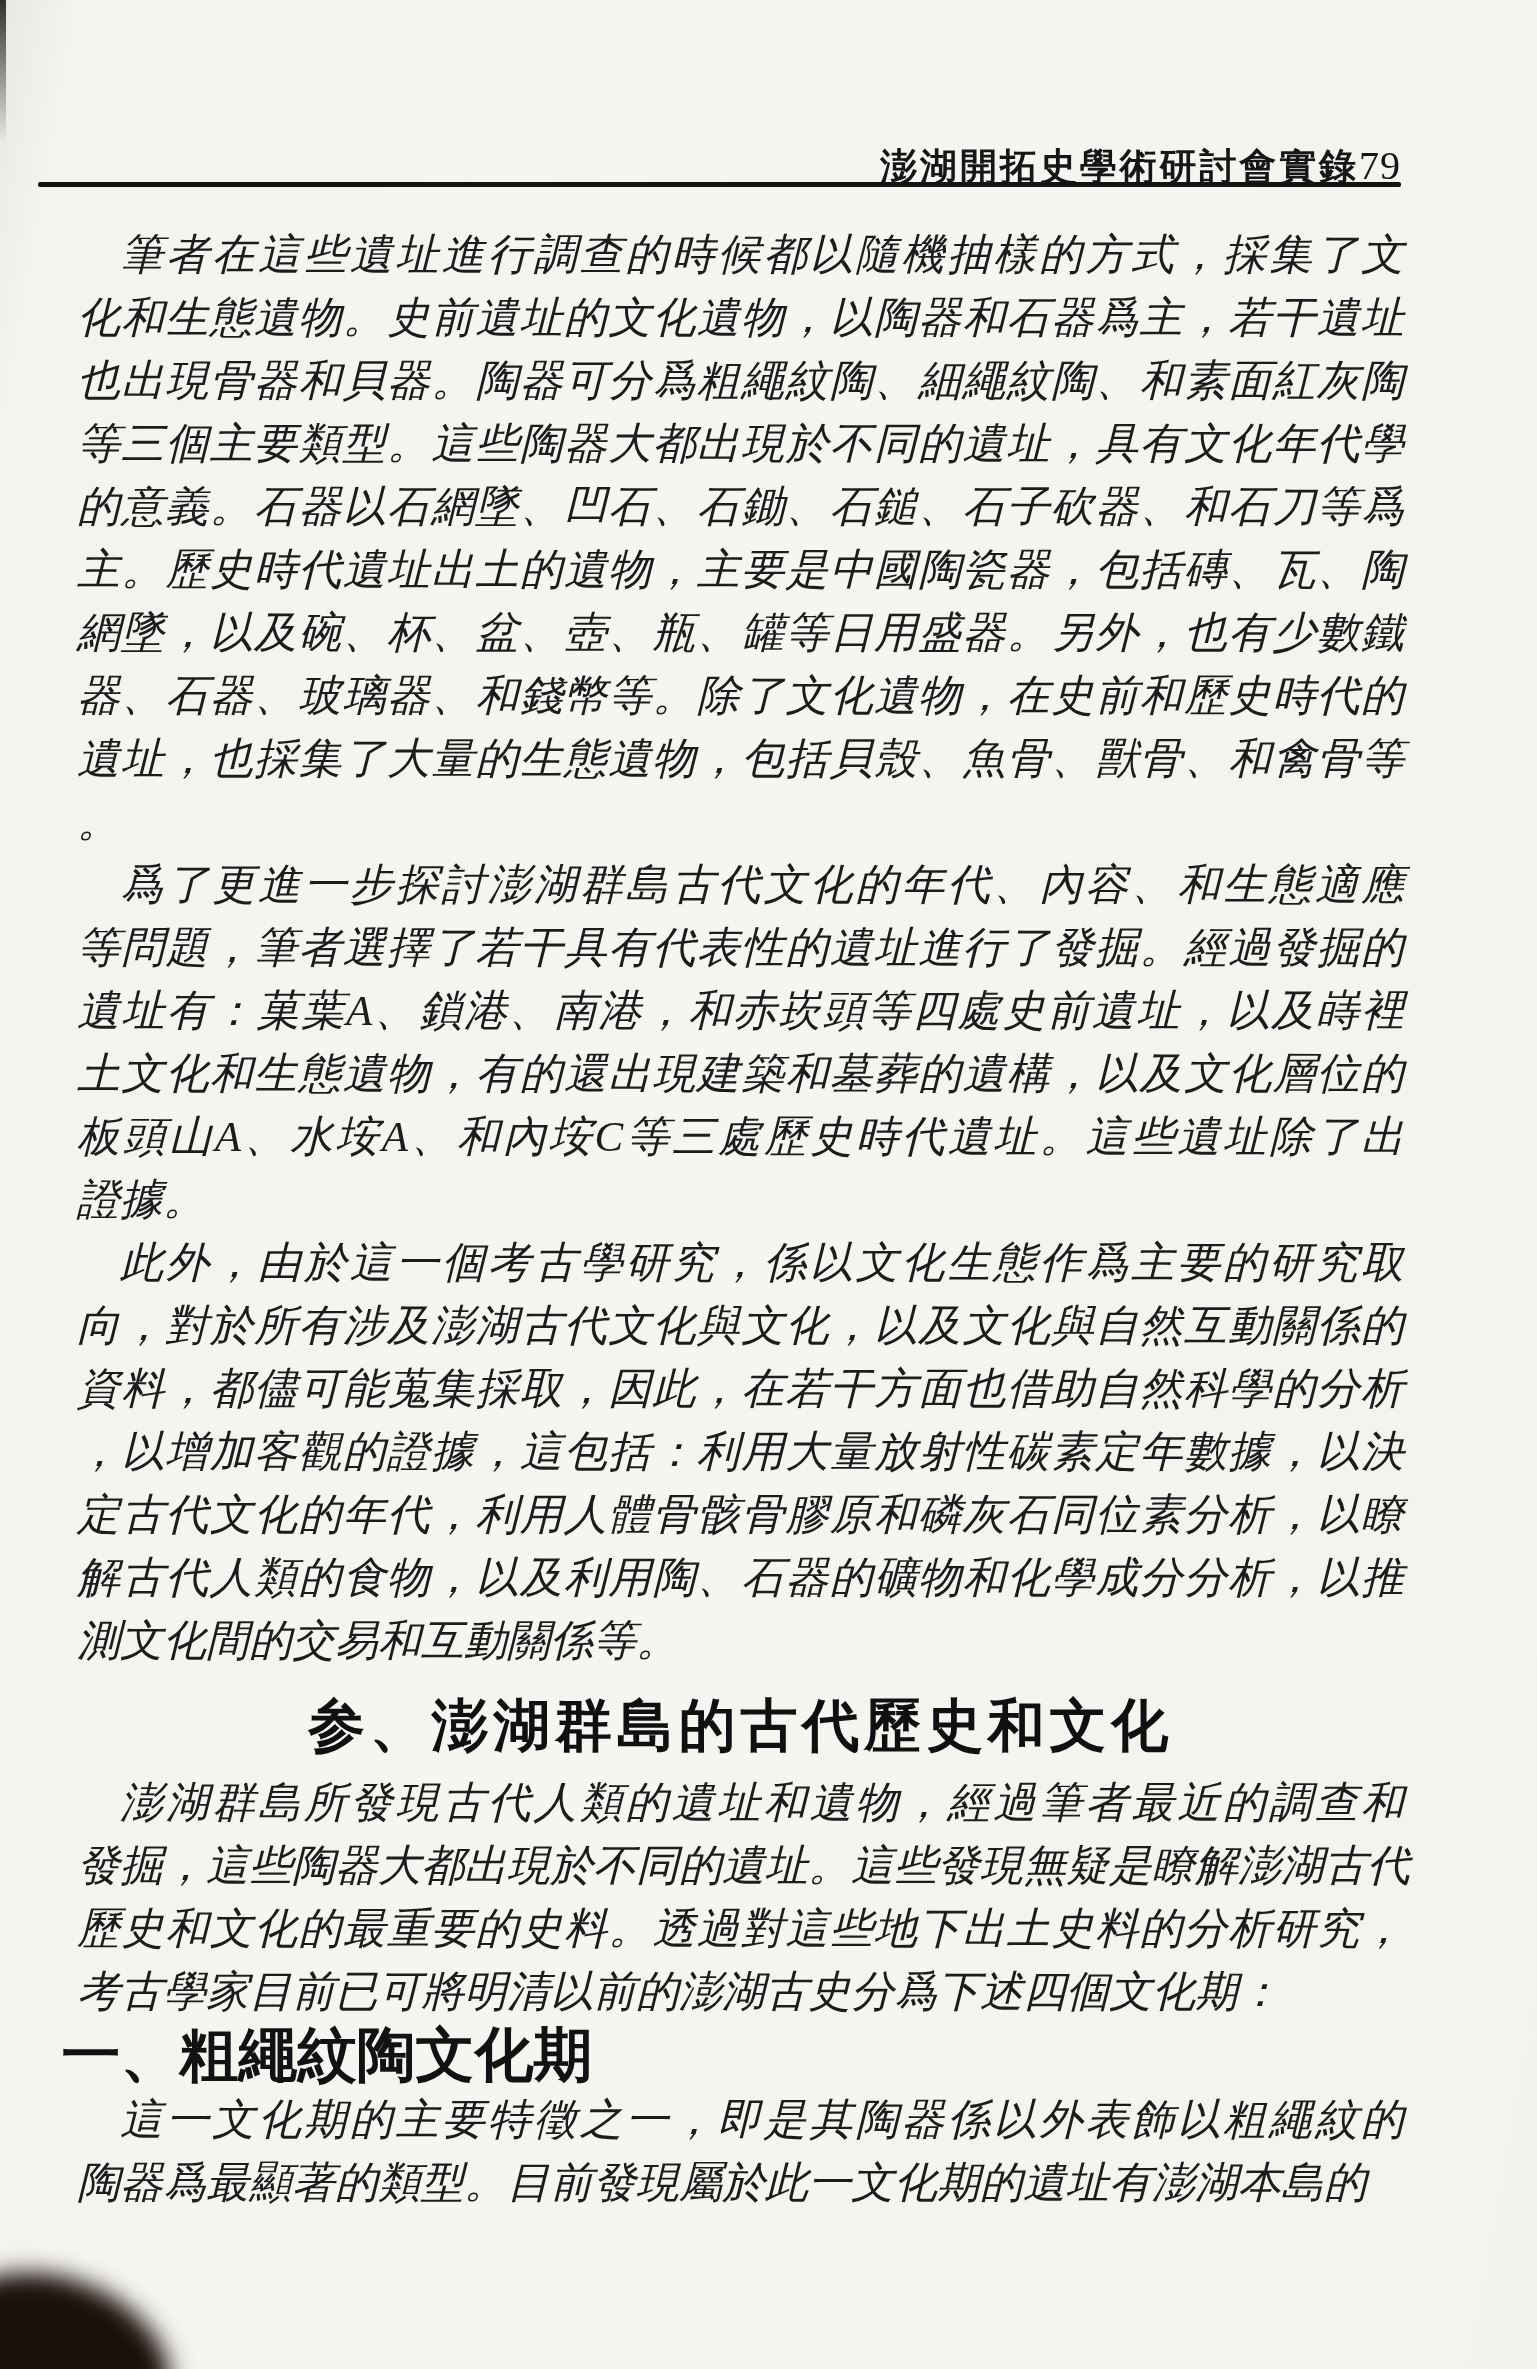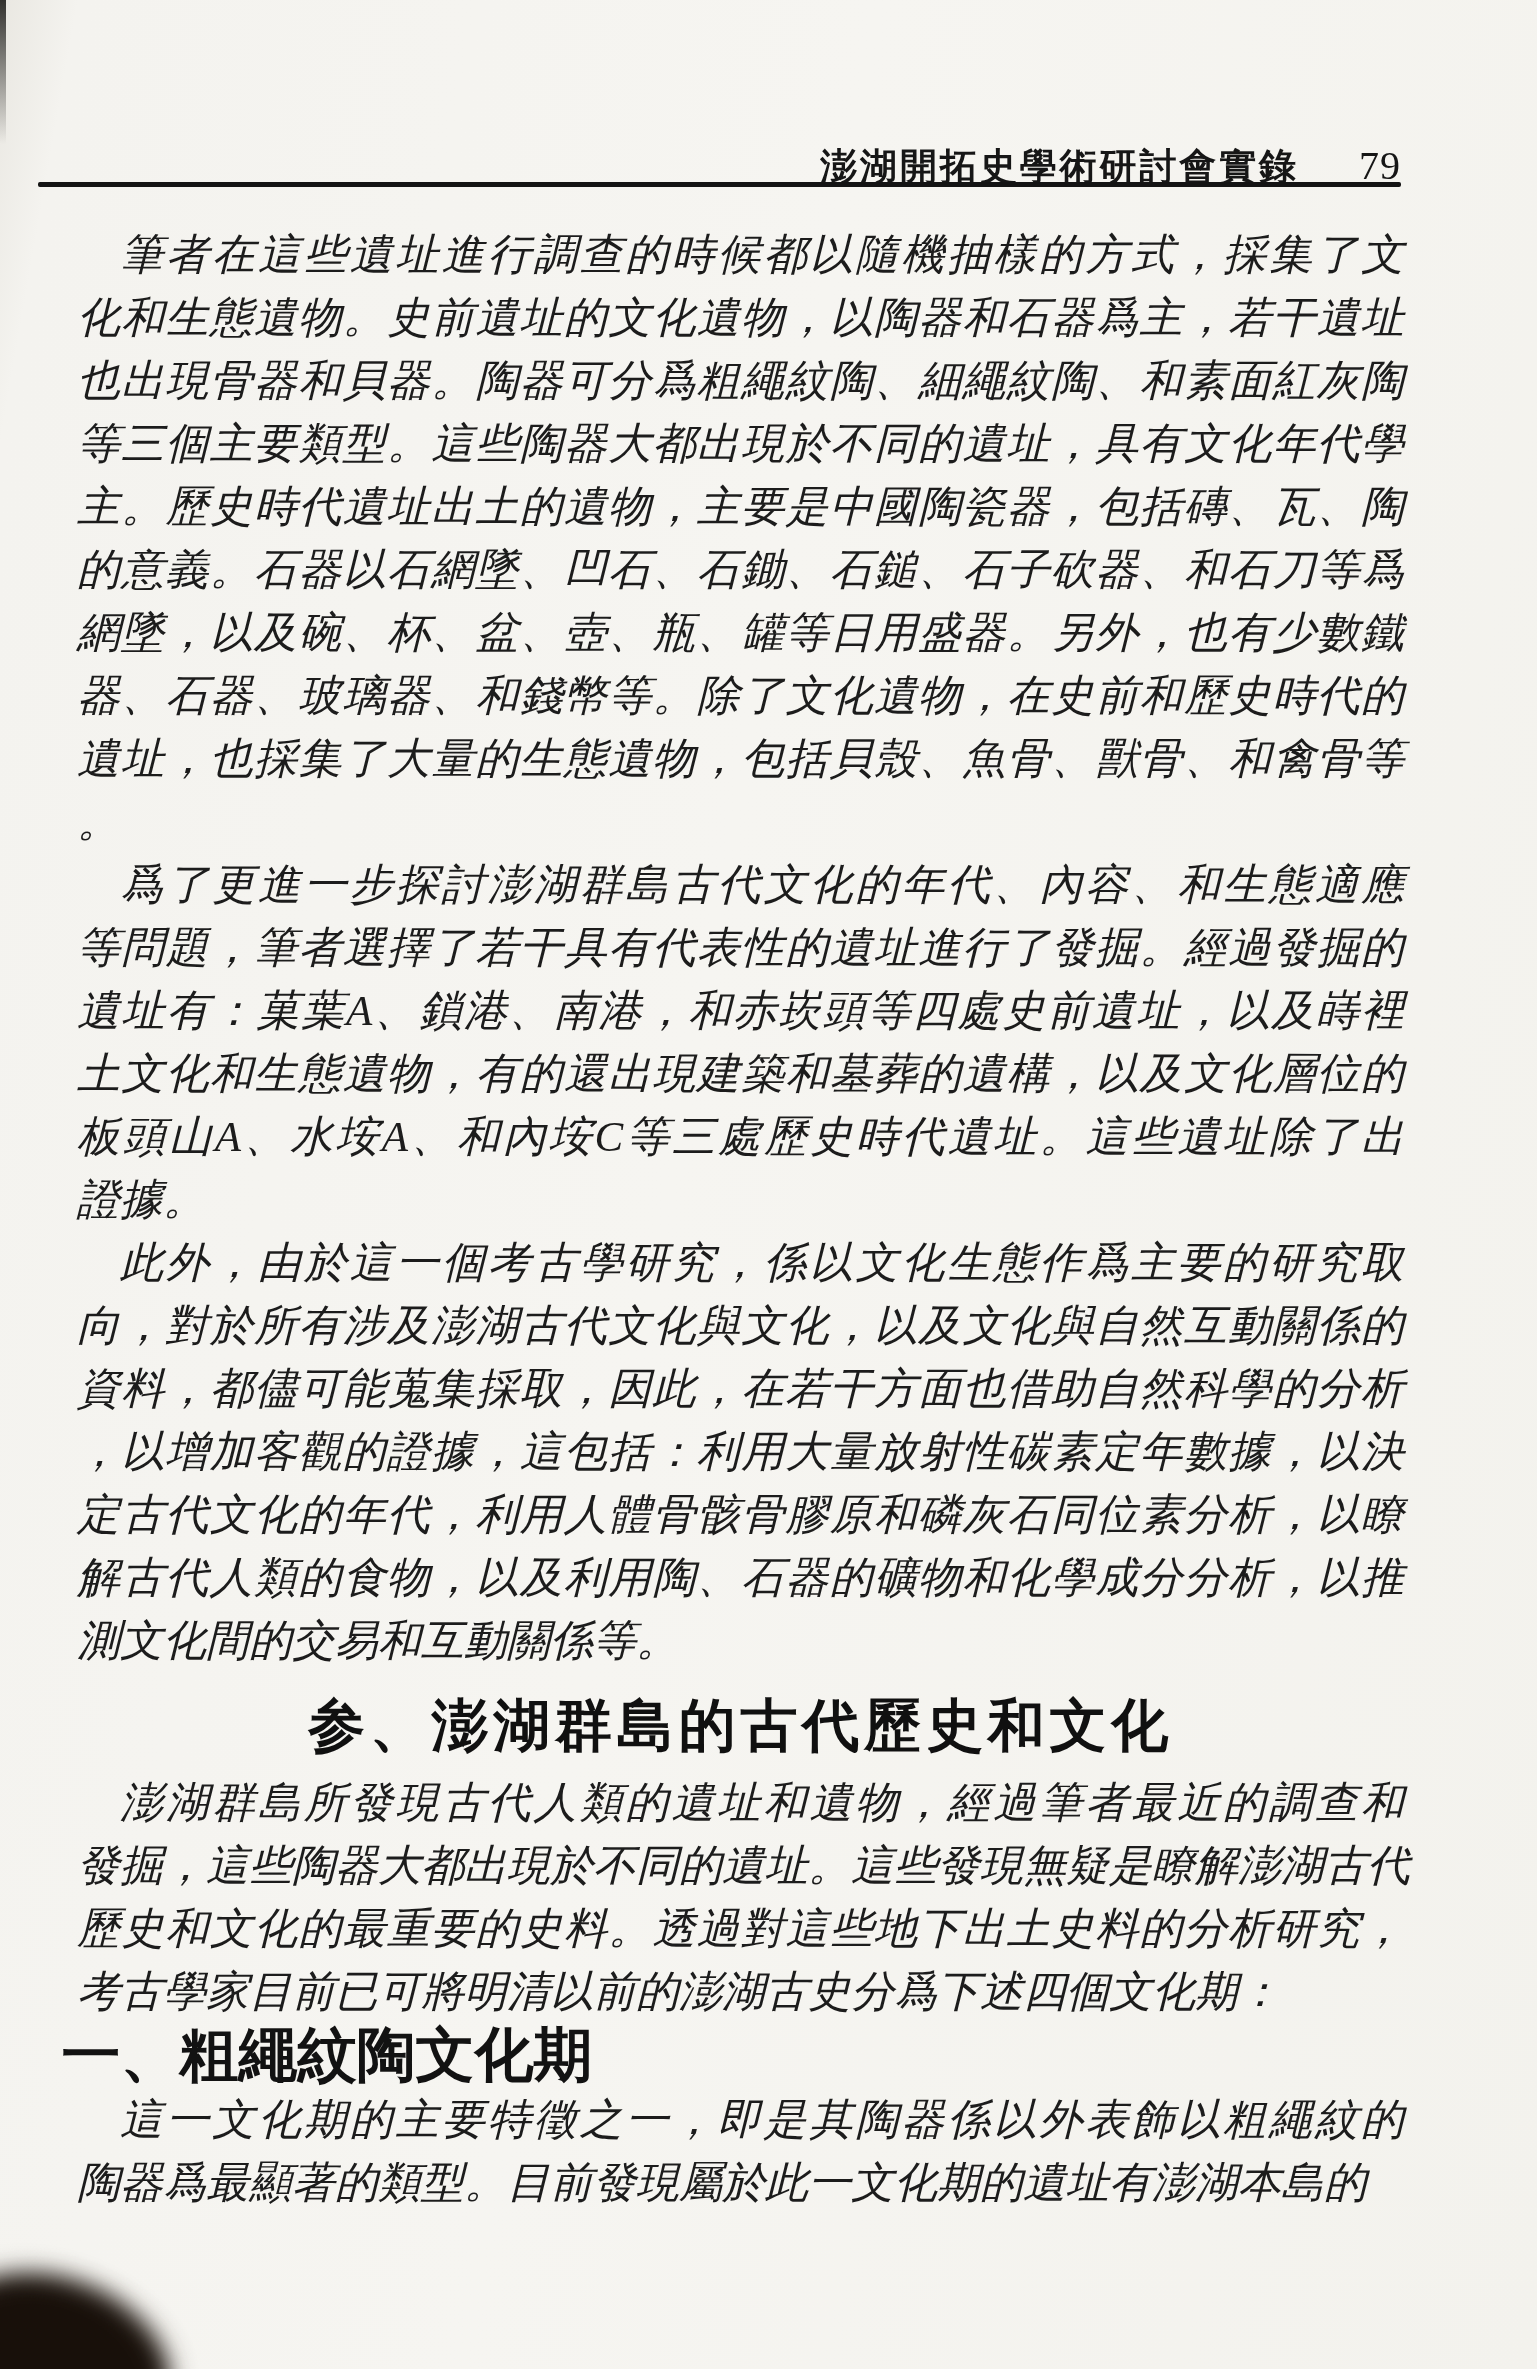--- a/index.html
+++ b/index.html
@@ -30,21 +30,20 @@
   }
   .header-title {
     font-size: 37px;
     font-weight: 700;
     letter-spacing: 2.9px;
     vertical-align: baseline;
     margin-top: 27px;
   }
   .header-pagenum {
     display: inline-block;
-    margin-left: 60px;
     font-size: 40px;
     font-weight: 400;
     letter-spacing: 1px;
   }
   .header-rule {
     position: absolute;
     top: 182px;
     left: 38px;
     right: 136px;
     height: 4.8px;
@@ -127,22 +126,22 @@
     <span class="header-title">澎湖開拓史學術研討會實錄</span><span class="header-pagenum">79</span>
   </div>
   <div class="header-rule"></div>
 
   <div class="doc-body">
       <div class="para">
         <div class="line first">筆者在這些遺址進行調查的時候都以隨機抽樣的方式，採集了文</div>
         <div class="line">化和生態遺物。史前遺址的文化遺物，以陶器和石器爲主，若干遺址</div>
         <div class="line">也出現骨器和貝器。陶器可分爲粗繩紋陶、細繩紋陶、和素面紅灰陶</div>
         <div class="line">等三個主要類型。這些陶器大都出現於不同的遺址，具有文化年代學</div>
+        <div class="line">的意義。石器以石網墜、凹石、石鋤、石鎚、石子砍器、和石刀等爲</div>
         <div class="line">主。歷史時代遺址出土的遺物，主要是中國陶瓷器，包括磚、瓦、陶</div>
-        <div class="line">的意義。石器以石網墜、凹石、石鋤、石鎚、石子砍器、和石刀等爲</div>
         <div class="line">網墜，以及碗、杯、盆、壺、瓶、罐等日用盛器。另外，也有少數鐵</div>
         <div class="line">器、石器、玻璃器、和錢幣等。除了文化遺物，在史前和歷史時代的</div>
         <div class="line">遺址，也採集了大量的生態遺物，包括貝殼、魚骨、獸骨、和禽骨等</div>
         <div class="line last">。</div>
       </div>
       <div class="para">
         <div class="line first">爲了更進一步探討澎湖群島古代文化的年代、內容、和生態適應</div>
         <div class="line">等問題，筆者選擇了若干具有代表性的遺址進行了發掘。經過發掘的</div>
         <div class="line">遺址有：菓葉A、鎖港、南港，和赤崁頭等四處史前遺址，以及嵵裡</div>
         <div class="line">土文化和生態遺物，有的還出現建築和墓葬的遺構，以及文化層位的</div>

